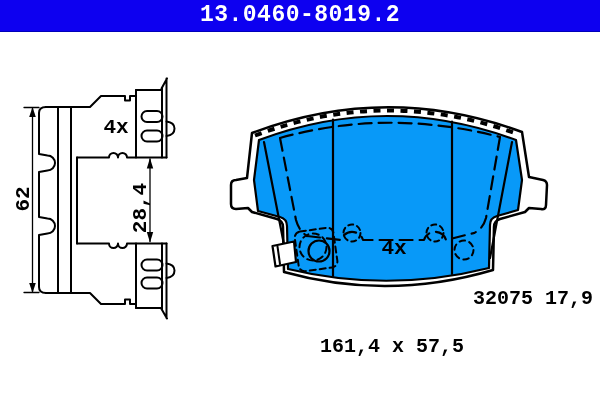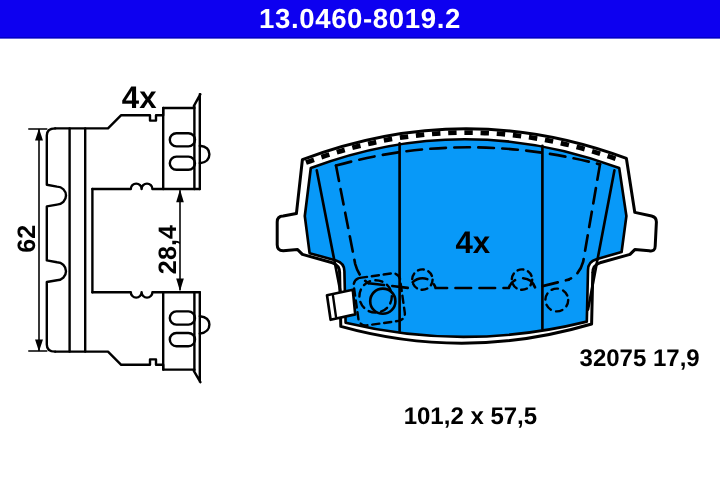--- a/index.html
+++ b/index.html
@@ -1,37 +1,37 @@
 <!DOCTYPE html>
 <html style="--headerBlue: #0d00f0; --padBlue: #0899f8; --ink: #000000;"><head>
 <meta charset="utf-8">
 <style>
   html,body{margin:0;padding:0;}
   body{
     width:600px;height:400px;overflow:hidden;background:#fff;
     font-family:"Liberation Sans", sans-serif;position:relative;
   }
-  .stage{position:absolute;inset:0;width:600px;height:400px;background:#fff;}
+  .stage{position:absolute;inset:0;width:600px;height:400px;background:#fff;font-family:Liberation Mono, monospace;}
   .topbar{
     position:absolute;left:0;top:0;width:600px;height:31px;
     background:var(--headerBlue,#0d00f0);
     display:flex;align-items:center;justify-content:center;gap:42px;
     border-bottom:1px solid #0000b8;
   }
   .topbar span{
     color:#fff;font-weight:bold;font-size:23px;line-height:1;
     letter-spacing:0.5px;white-space:nowrap;
   }
   svg.drawing{position:absolute;left:0;top:0;width:600px;height:400px;}
   .lbl{
     position:absolute;color:#000;font-weight:bold;white-space:nowrap;
     transform:translate(-50%,-50%);line-height:1;
   }
   .lbl.rot{transform:translate(-50%,-50%) rotate(-90deg);}
-  .qty{font-size:26px;}
+  .qty{font-size:21px;margin-top:46px;}
   .dim{font-size:21px;}
   .ref{font-size:20px;}
   .overall{font-size:20px;}
 </style>
 </head>
 <body>
 
 <div class="stage">
 
   <header class="topbar">
@@ -100,14 +100,14 @@
       <circle cx="464" cy="250" r="9.5" fill="none" stroke="#000" stroke-width="2" stroke-dasharray="5.5,4.5"></circle>
       <circle cx="319" cy="251" r="10.5" fill="none" stroke="#000" stroke-width="2.2"></circle>
     </g>
   </svg>
 
   <div class="lbl qty" style="left:116px;top:81px;">4x</div>
   <div class="lbl dim rot" style="left:23px;top:199px;">62</div>
   <div class="lbl dim rot" style="left:140px;top:208px;">28,4</div>
   <div class="lbl qty" style="left:394px;top:202px;">4x</div>
   <div class="lbl ref" style="left:533px;top:299px;">32075 17,9</div>
-  <div class="lbl overall" style="left:392px;top:347px;">101,2 x 57,5</div>
+  <div class="lbl overall" style="left:392px;top:347px;">161,4 x 57,5</div>
 </div>
 
 </body></html>

